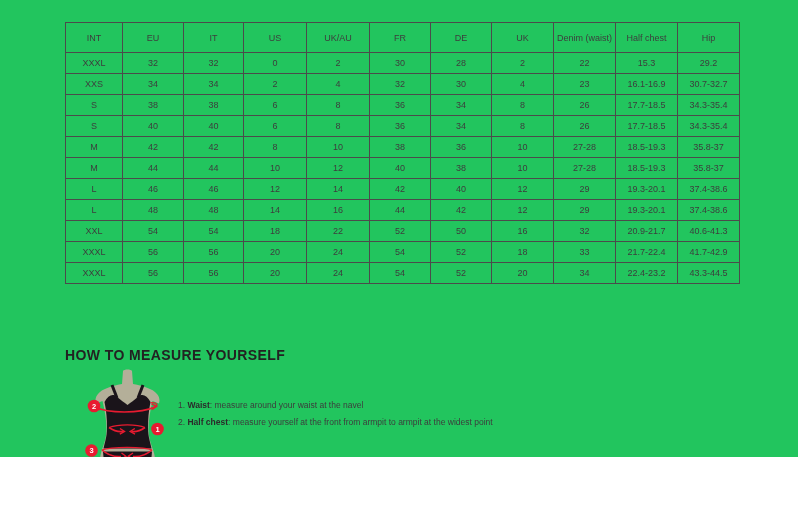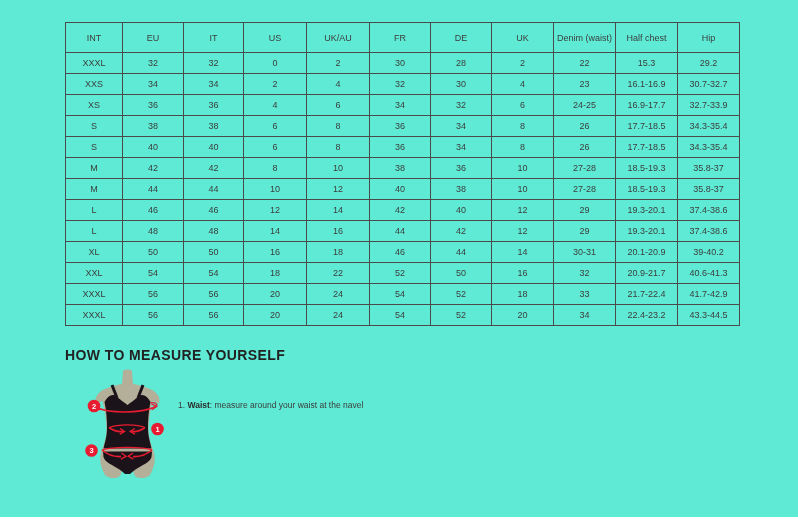--- a/index.html
+++ b/index.html
@@ -1,21 +1,21 @@
 <!DOCTYPE html>
 <html><head>
 <meta charset="utf-8">
 <style>
   html,body{margin:0;padding:0;}
   body{
     width:798px;height:519px;background:#ffffff;
     font-family:"Liberation Sans",sans-serif;
     -webkit-font-smoothing:antialiased;
   }
-  .page{position:relative;width:798px;height:517px;overflow:hidden;background:#5eead4;}
+  .page{position:relative;width:798px;height:457px;overflow:hidden;background:#22c55e;}
 
   
   table.size-chart{
     position:absolute;left:65px;top:22px;width:674px;
     border-collapse:collapse;table-layout:fixed;
     font-size:9px;color:#3d3d3d;
   }
   table.size-chart th,
   table.size-chart td{
     border:1px solid #4b4b4b;
@@ -100,33 +100,20 @@
           <td>2</td>
           <td>4</td>
           <td>32</td>
           <td>30</td>
           <td>4</td>
           <td>23</td>
           <td>16.1-16.9</td>
           <td>30.7-32.7</td>
         </tr>
         <tr>
-          <td>XS</td>
-          <td>36</td>
-          <td>36</td>
-          <td>4</td>
-          <td>6</td>
-          <td>34</td>
-          <td>32</td>
-          <td>6</td>
-          <td>24-25</td>
-          <td>16.9-17.7</td>
-          <td>32.7-33.9</td>
-        </tr>
-        <tr>
           <td>S</td>
           <td>38</td>
           <td>38</td>
           <td>6</td>
           <td>8</td>
           <td>36</td>
           <td>34</td>
           <td>8</td>
           <td>26</td>
           <td>17.7-18.5</td>
@@ -191,33 +178,20 @@
           <td>14</td>
           <td>16</td>
           <td>44</td>
           <td>42</td>
           <td>12</td>
           <td>29</td>
           <td>19.3-20.1</td>
           <td>37.4-38.6</td>
         </tr>
         <tr>
-          <td>XL</td>
-          <td>50</td>
-          <td>50</td>
-          <td>16</td>
-          <td>18</td>
-          <td>46</td>
-          <td>44</td>
-          <td>14</td>
-          <td>30-31</td>
-          <td>20.1-20.9</td>
-          <td>39-40.2</td>
-        </tr>
-        <tr>
           <td>XXL</td>
           <td>54</td>
           <td>54</td>
           <td>18</td>
           <td>22</td>
           <td>52</td>
           <td>50</td>
           <td>16</td>
           <td>32</td>
           <td>20.9-21.7</td>
@@ -249,20 +223,21 @@
           <td>22.4-23.2</td>
           <td>43.3-44.5</td>
         </tr>
       </tbody>
   </table>
 
   <div class="measure-title">HOW TO MEASURE YOURSELF</div>
 
   <div class="steps" id="measure-steps">
       <div class="step"><span>1. </span><b>Waist</b><span>: measure around your waist at the navel</span></div>
+      <div class="step"><span>2. </span><b>Half chest</b><span>: measure yourself at the front from armpit to armpit at the widest point</span></div>
     </div>
 
   <div class="figure-wrap">
     <svg viewBox="0 0 104 134" xmlns="http://www.w3.org/2000/svg">
 
       <path d="M45,5 C46,3 53,3 54,5 L55,18
                C66,20 75,23 79,28 C81.5,31 82,34 81,37.5 L74.5,35
                C72,45 70.5,55 70.5,63 C70.5,73 74,80 76,87
                C78,94 76,101 73,107 C72,110.5 68,112 63.5,112
                C58.5,112 56,110 55.5,106 C55,100.5 53.5,97.5 49.5,97.5

